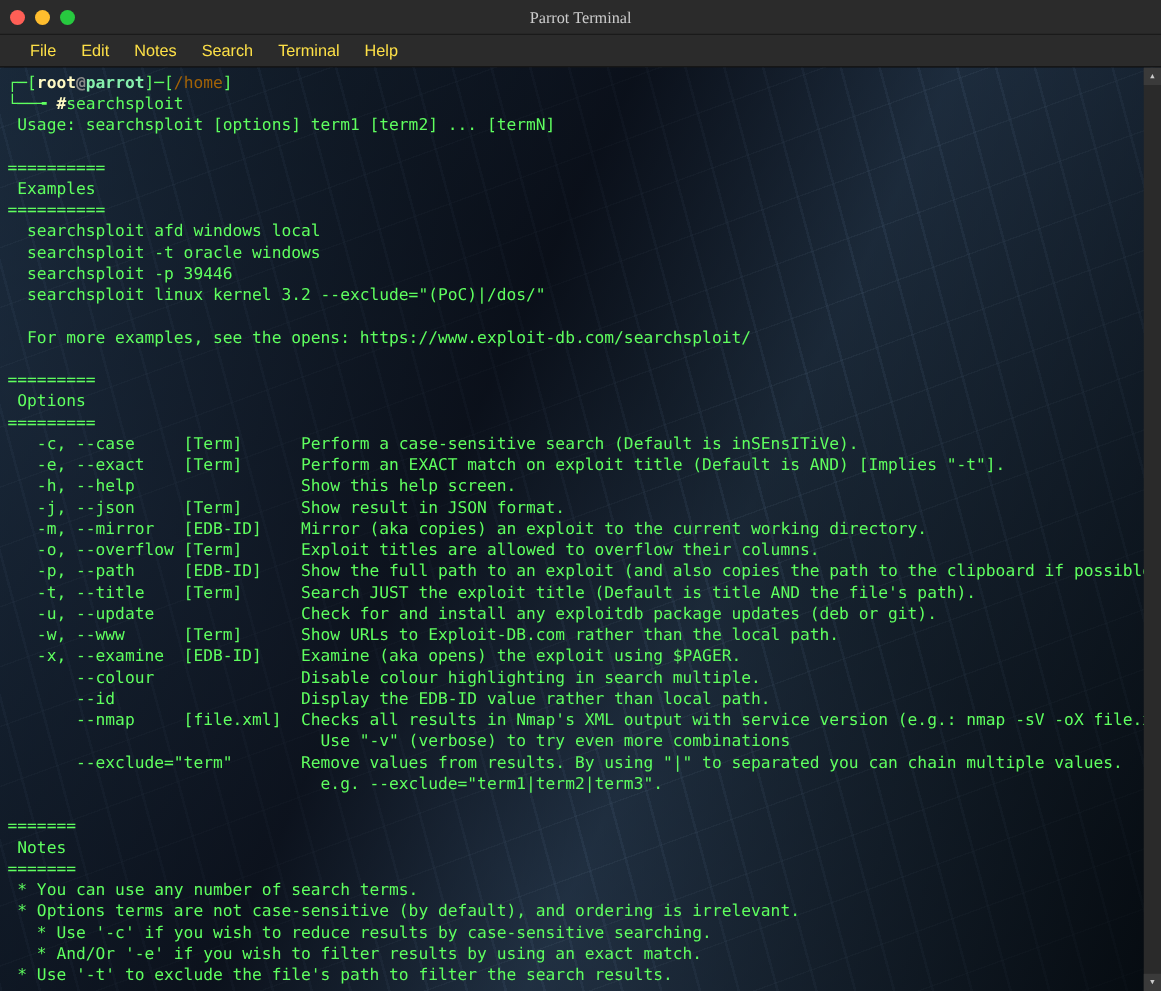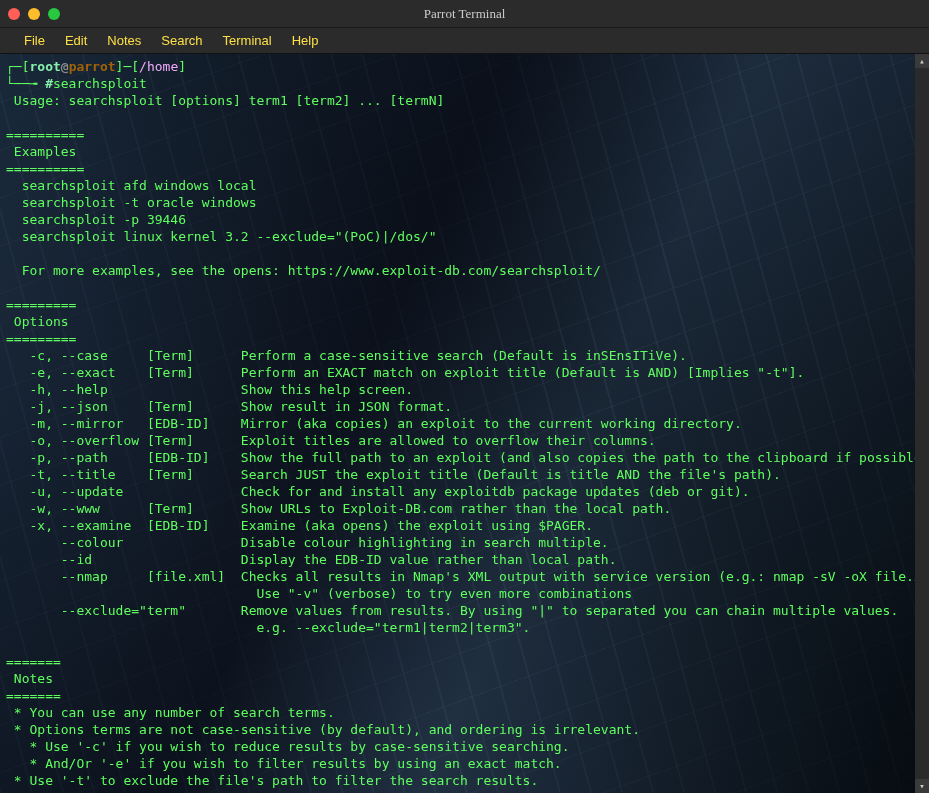--- a/index.html
+++ b/index.html
@@ -85,25 +85,25 @@
     height: 14px;
     background: #3a3a3a;
     display:flex;
     align-items:center;
     justify-content:center;
     color:#ccc;
     font-size:9px;
   }
   .scroll-up { top: 0; }
   .scroll-down { bottom: 0; }
-  .c-red { color: #86efac; margin-top: 44px; }
-  .c-cyan { color: #a16207; }
+  .c-red { color: #fef9c3; margin-top: 44px; }
+  .c-cyan { color: #86efac; }
   .c-green { color: #5fff5f; }
   .c-grey { color: #8a8a8a; }
-  .c-white { color: #f0abfc; }
+  .c-white { color: #a16207; }
   .bold { font-weight: bold; }
 </style>
 </head>
 <body>
 
 <div class="titlebar">
   <div class="window-controls">
     <div class="dot dot-red"></div>
     <div class="dot dot-yellow"></div>
     <div class="dot dot-green"></div>

